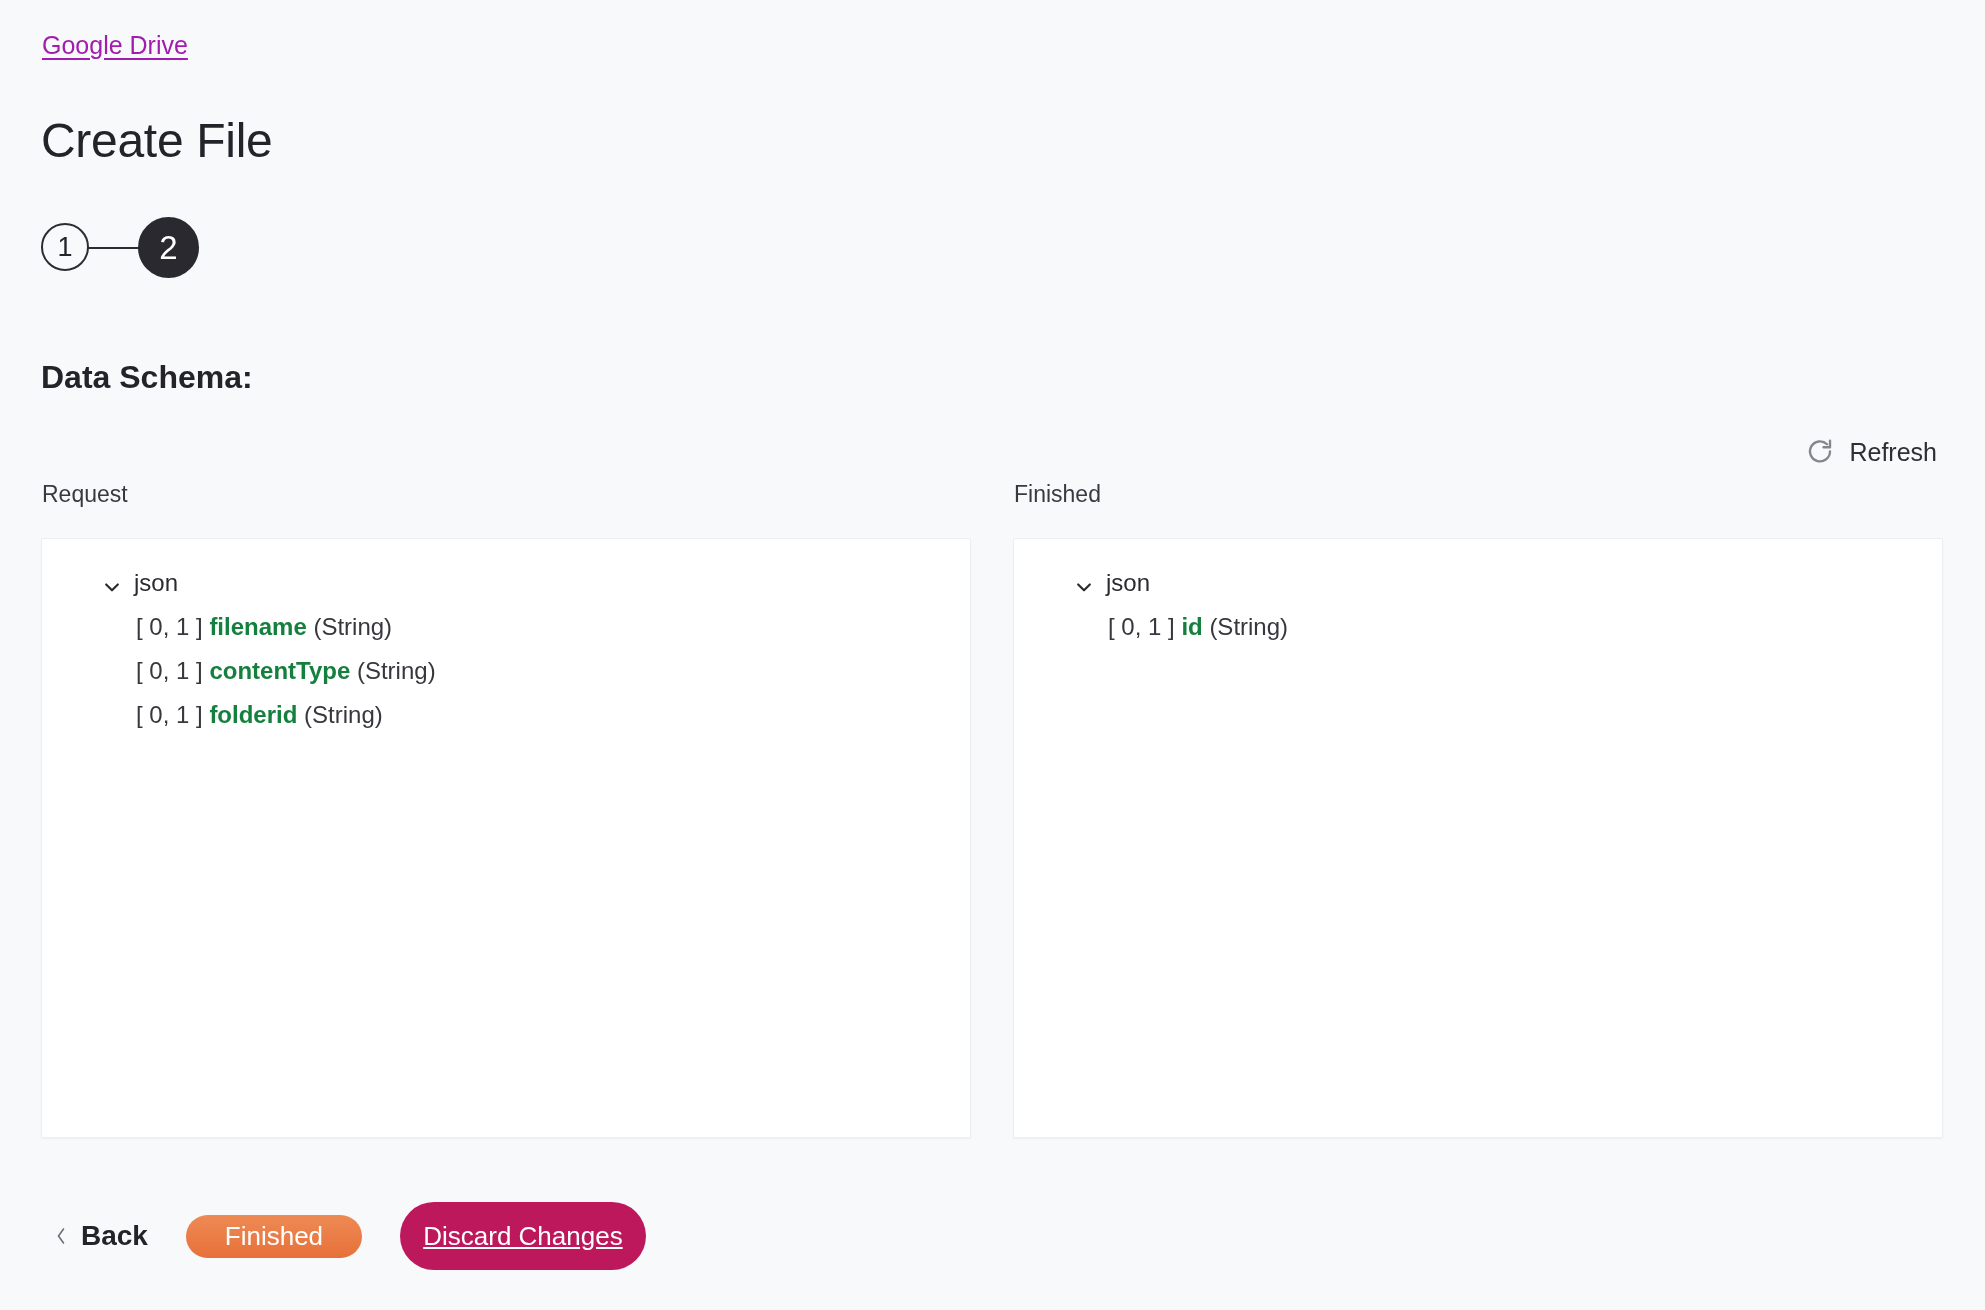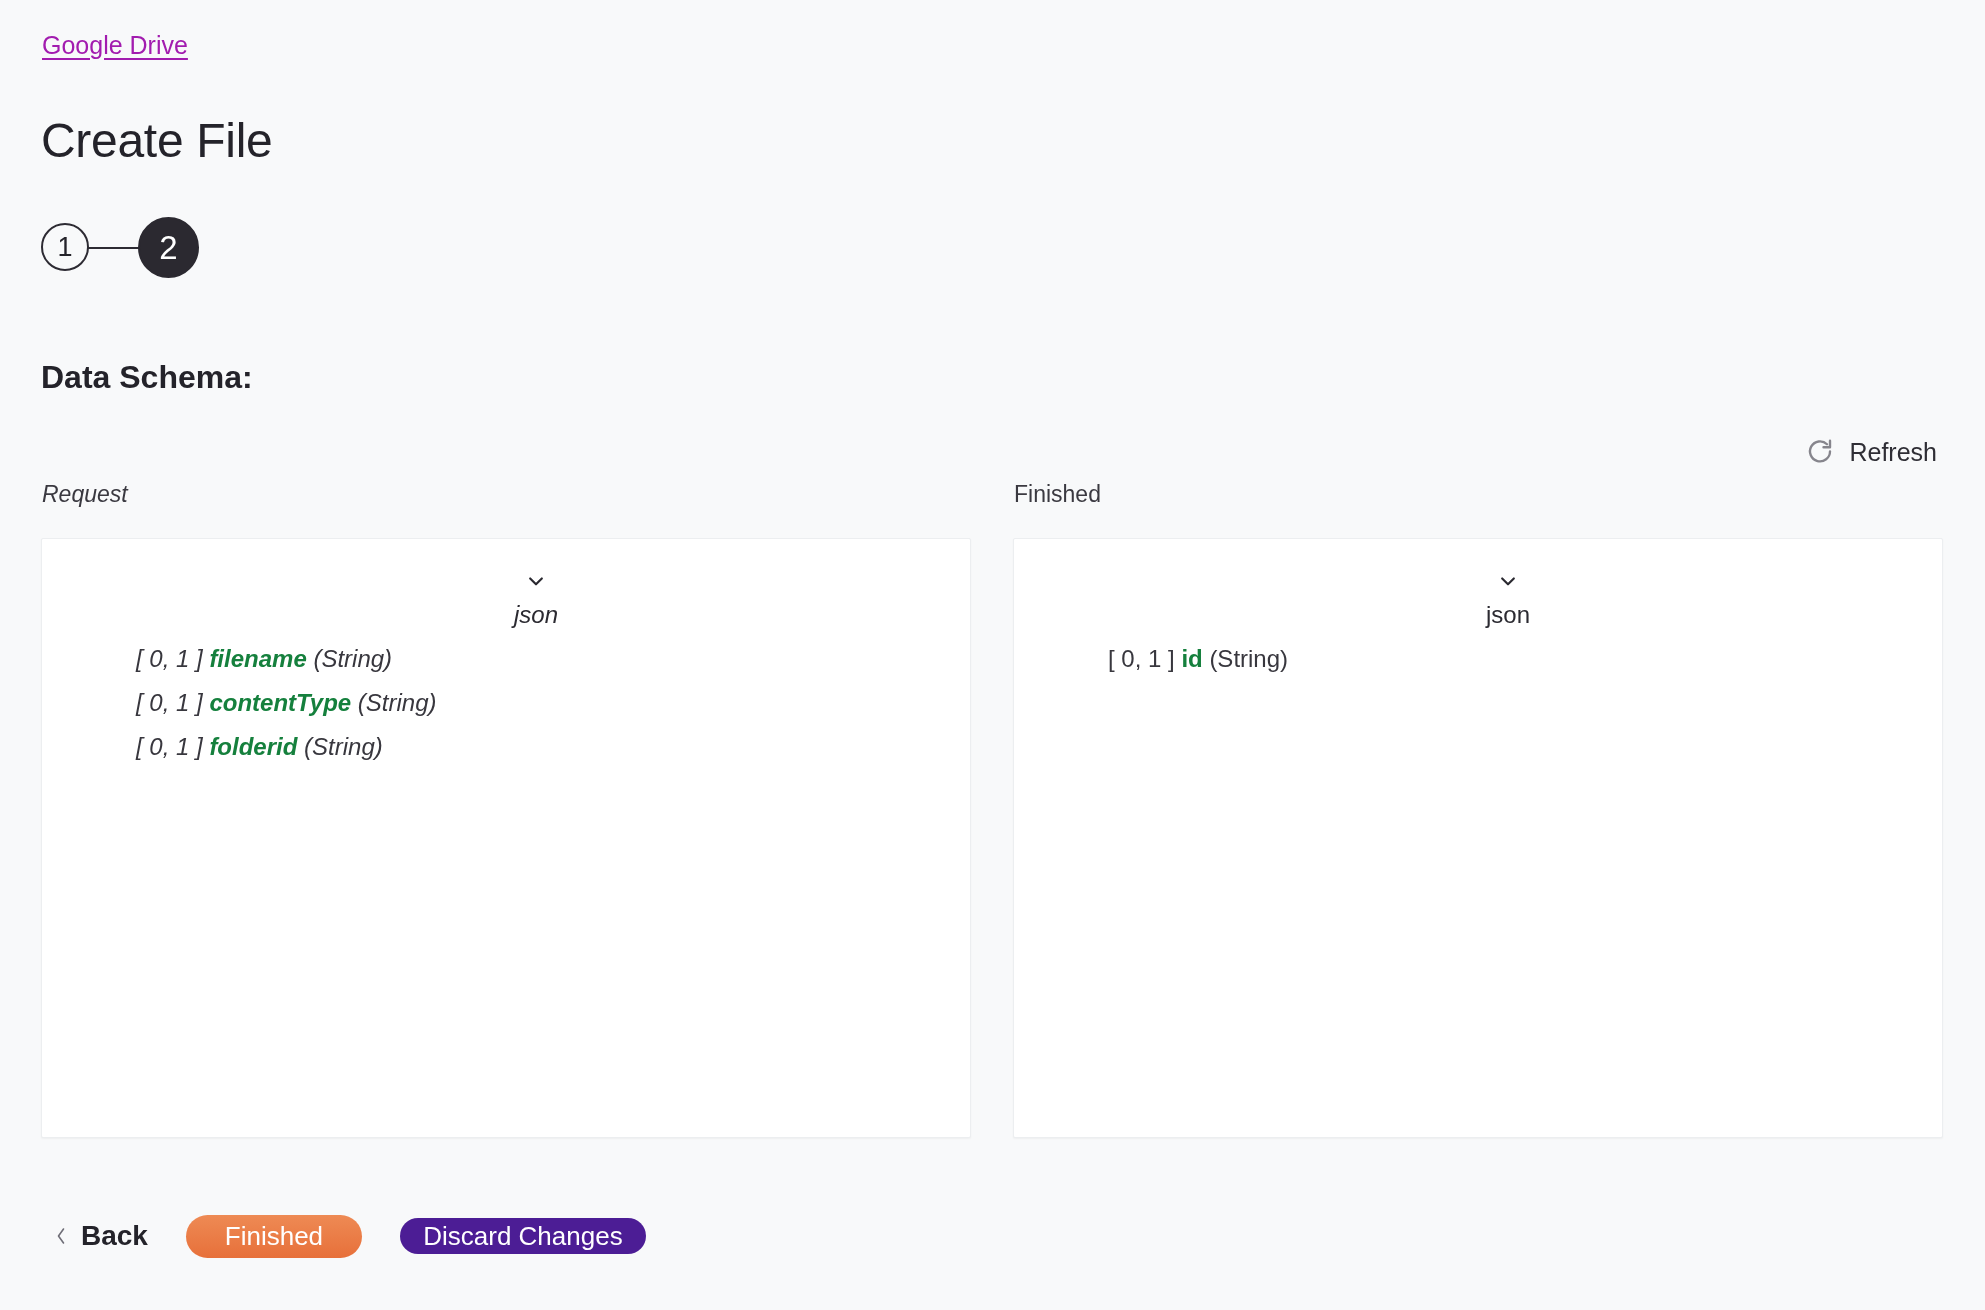--- a/index.html
+++ b/index.html
@@ -149,21 +149,21 @@
     left: 41px;
     width: 1902px;
     height: 660px;
   }
   .schema-col {
     position: absolute;
     top: 0;
     width: 930px;
     height: 100%;
   }
-  .schema-col.left  { left: 0; font-style: italic; }
+  .schema-col.left  { left: 0; }
   .schema-col.right { left: 972px; }
 
   .schema-label {
     position: absolute;
     top: 0;
     left: 1px;
     font-size: 23px;
     line-height: 28px;
     color: #3a3940;
     white-space: nowrap;
@@ -192,21 +192,20 @@
   .tree-node {
     display: flex;
     align-items: center;
     gap: 12px;
     padding: 6px 0 6px 60px;
     font-size: 24px;
     line-height: 32px;
     color: #2b2a31;
     cursor: pointer;
     white-space: nowrap;
-    flex-direction: column;
   }
   .chevron-icon {
     display: block;
     width: 20px;
     height: 20px;
     color: #2b2a31;
     flex: 0 0 auto;
   }
   .tree-node-label { color: #2b2a31; }
 
@@ -275,22 +274,23 @@
     justify-content: center;
   }
   .finished-button {
     width: 176px;
     height: 43px;
     background: linear-gradient(180deg, #ee8a54 0%, #e7703a 100%);
     margin-right: 38px;
   }
   .discard-button {
     width: 246px;
-    height: 36px;
-    background: #4c1d95;
+    height: 68px;
+    background: #be185d;
+    text-decoration: underline;
   }
 </style>
 </head>
 <body>
 
 <div class="page">
 
   <a class="breadcrumb" href="#">Google Drive</a>
 
   <h1 class="page-title">Create File</h1>

